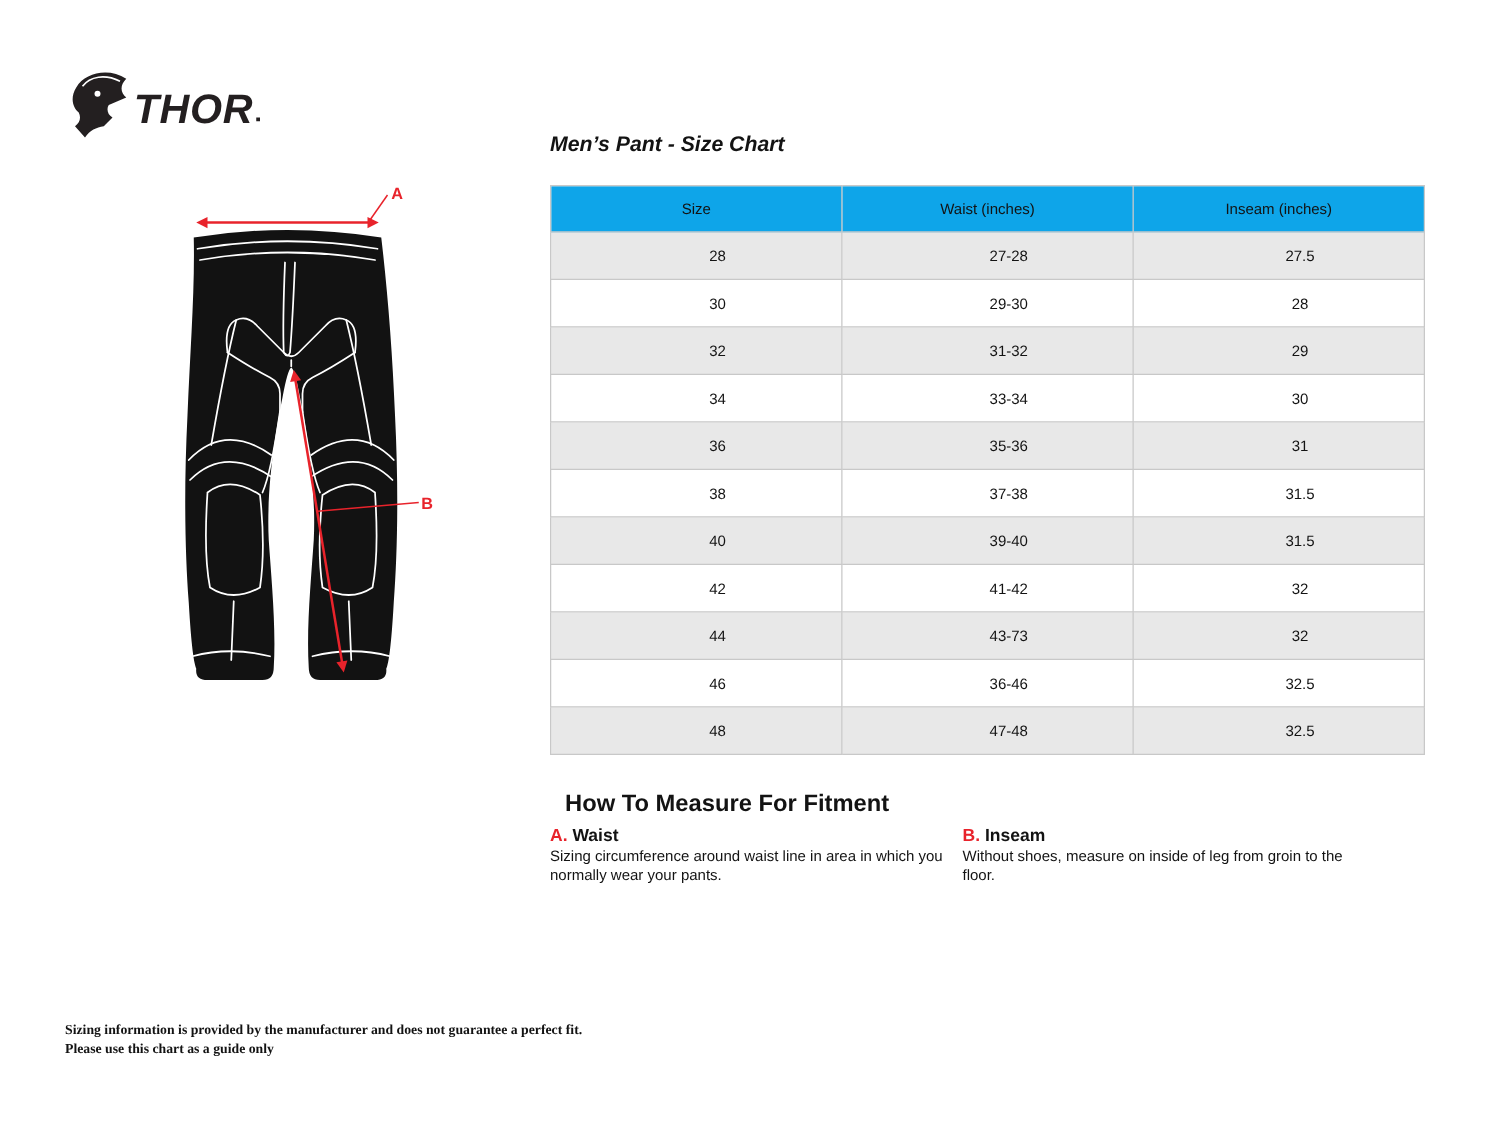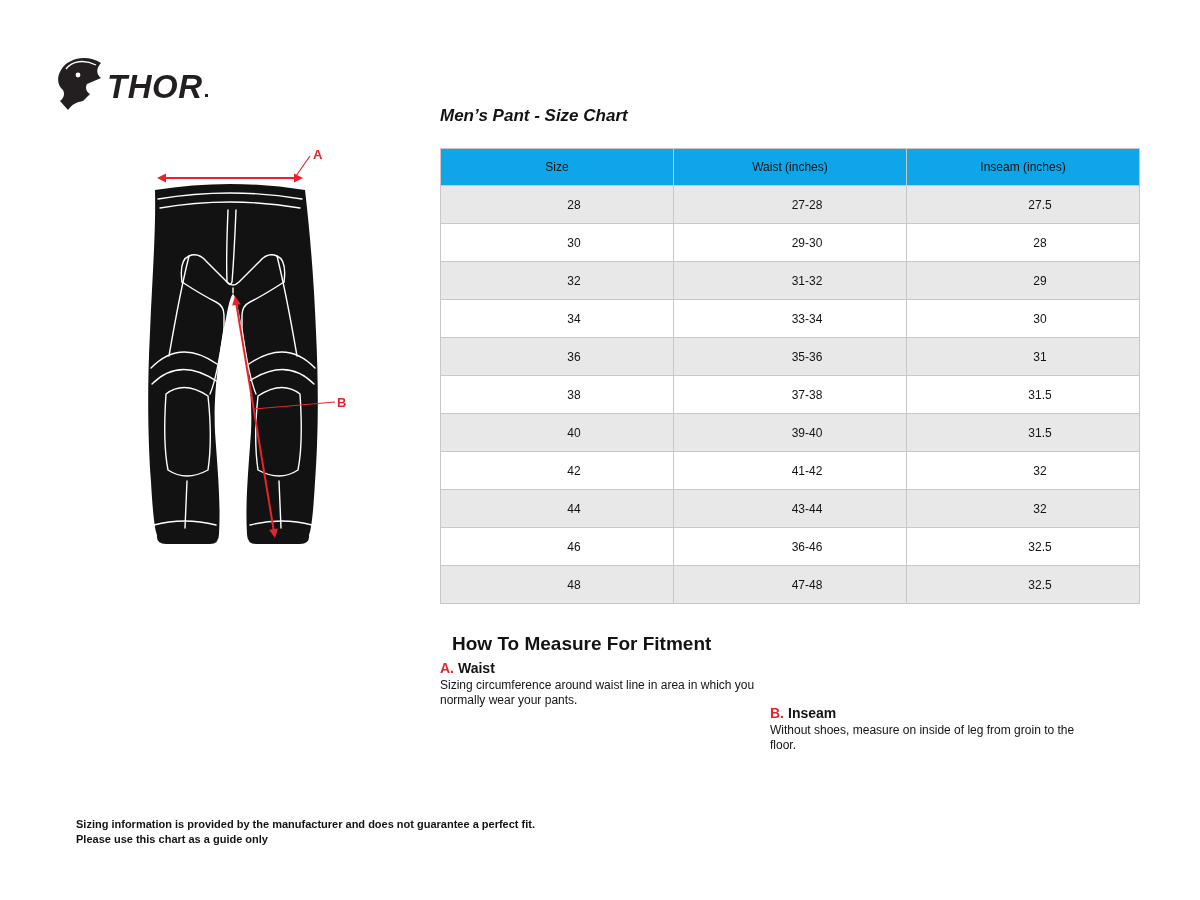--- a/index.html
+++ b/index.html
@@ -22,28 +22,28 @@
   .size-table th,.size-table td{
     border:1px solid #c8c8c8;text-align:center;font-weight:normal;padding:0;
   }
   .size-table th{height:36px;background:#0ea5e9;}
   .size-table td{height:37px;background:#ffffff;padding-left:34px;}
   .size-table tbody tr:nth-child(odd) td{background:#e8e8e8;}
   
   .measure-heading{position:absolute;left:452px;top:633px;font-size:19px;font-weight:bold;}
   .measure-cols{position:absolute;left:440px;top:660px;width:700px;display:flex;}
   .m-col-a{width:330px;}
-  .m-col-b{width:330px;margin-top:45px;}
+  .m-col-b{width:330px;}
   .m-label{font-size:14px;font-weight:bold;margin:0 0 2px 0;}
   .m-key{color:#e8232b;margin-right:4px;}
   .m-text{font-size:12px;line-height:1.22;margin:0;}
   .m-col-a .m-text{width:324px;}
   .m-col-b .m-text{width:315px;}
   
-  .disclaimer{position:absolute;left:76px;top:817px;font-size:11px;font-weight:bold;line-height:1.35;}
+  .disclaimer{position:absolute;left:52px;top:817px;font-size:11px;font-weight:bold;line-height:1.35;font-family:Liberation Serif, serif;}
 </style>
 </head>
 <body>
 
 <div class="logo">
   <svg width="160" height="56" viewBox="0 0 160 56">
     <g>
       <path fill="#231f20" d="M46,7
         C32,-2 13,2 6,14
         C1,22 3,30 8,34
@@ -168,21 +168,21 @@
       <td>39-40</td>
       <td>31.5</td>
     </tr>
     <tr>
       <td>42</td>
       <td>41-42</td>
       <td>32</td>
     </tr>
     <tr>
       <td>44</td>
-      <td>43-44</td>
+      <td>43-73</td>
       <td>32</td>
     </tr>
     <tr>
       <td>46</td>
       <td>36-46</td>
       <td>32.5</td>
     </tr>
     <tr>
       <td>48</td>
       <td>47-48</td>

